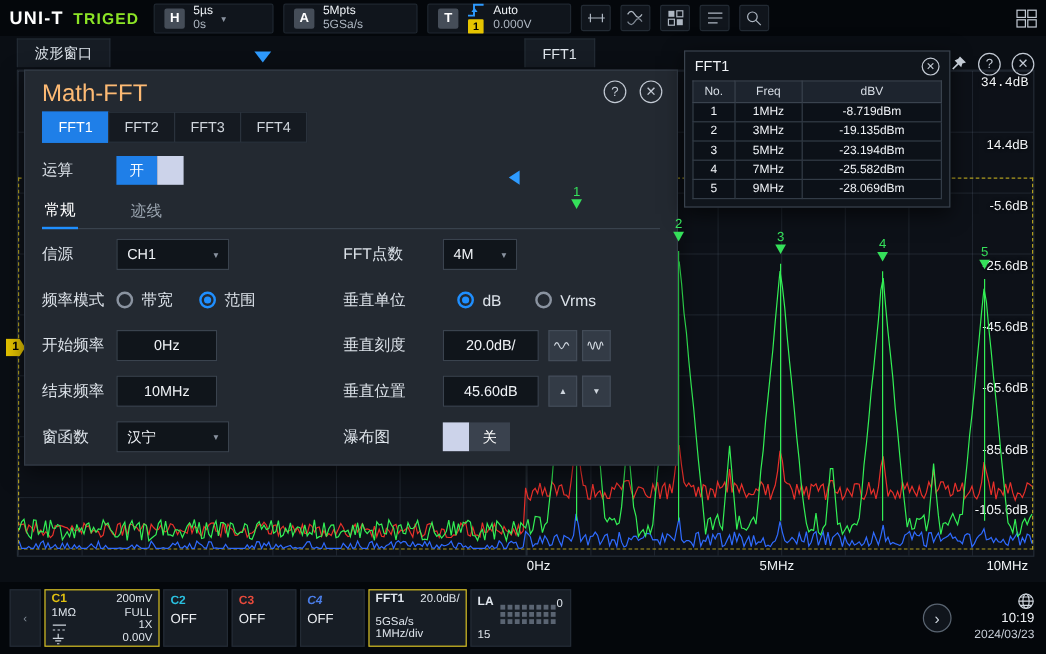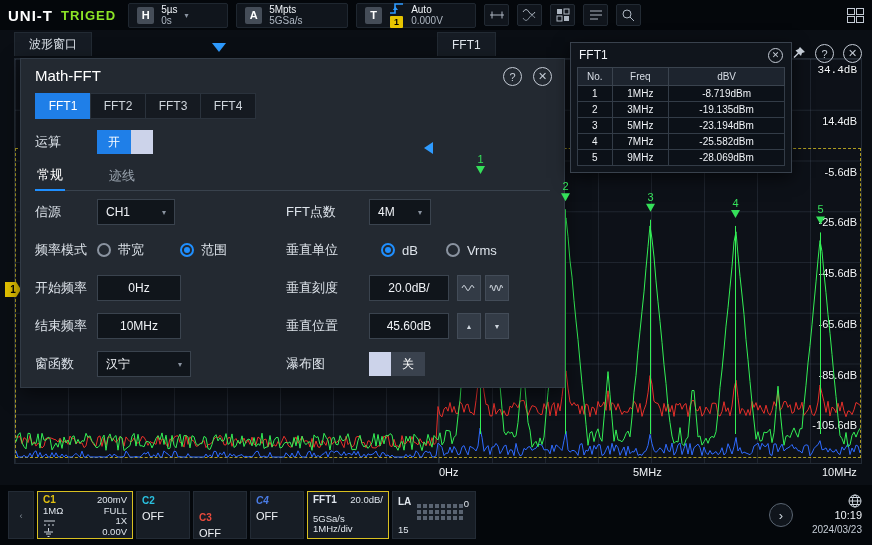--- a/index.html
+++ b/index.html
@@ -29,21 +29,21 @@
 .dblabel{position:absolute;right:4px;font-size:11px;color:#f2f5f8;text-shadow:0 0 3px #000}
 .flabel{position:absolute;top:436px;font-size:11px;color:#f2f5f8;z-index:3}
 .selrect{position:absolute;left:15px;top:118px;width:846px;height:310px;border:1px dashed #d8c021;opacity:.8;z-index:1}
 .htrig{position:absolute;left:212px;top:13px;width:0;height:0;border-left:7px solid transparent;border-right:7px solid transparent;border-top:9px solid #2e9bff;z-index:3}
 .fftptr{position:absolute;left:424px;top:112px;width:0;height:0;border-top:6px solid transparent;border-bottom:6px solid transparent;border-right:9px solid #2e9bff;z-index:9}
 .ch1badge{position:absolute;left:5px;top:252px;width:16px;height:15px;background:#e6c400;color:#000;font-size:10px;font-weight:bold;display:flex;align-items:center;justify-content:center;clip-path:polygon(0 0,70% 0,100% 50%,70% 100%,0 100%);z-index:3}
 .traces{position:absolute;left:0;top:0;width:872px;height:455px;pointer-events:none;z-index:2}
 .overlay{position:absolute;left:0;top:0;width:872px;height:455px;pointer-events:none;z-index:9}
 
 .dialog{position:absolute;left:20px;top:28px;width:545px;height:330px;background:#232931;border:1px solid #323b46;box-shadow:0 6px 18px rgba(0,0,0,.55);z-index:5}
-.dialog .title{position:absolute;left:14px;top:8px;font-size:15px;color:#ffffff}
+.dialog .title{position:absolute;left:14px;top:8px;font-size:20px;color:#fdba74}
 .circ{width:19px;height:19px;border:1.5px solid #c3cad4;border-radius:50%;display:flex;align-items:center;justify-content:center;color:#c3cad4;font-size:11px;flex:none}
 .circ.s{width:15px;height:15px;font-size:9px}
 .dtabs{position:absolute;left:14px;top:34px;display:flex}
 .dtab{width:56px;height:26px;display:flex;align-items:center;justify-content:center;font-size:12px;background:#151a21;border:1px solid #2a323c;color:#cfd5dc;margin-right:-1px}
 .dtab.active{background:#1f7fe8;color:#fff;border-color:#1f7fe8}
 .f{position:absolute;height:26px;display:flex;align-items:center;font-size:13px;color:#dde3ea}
 .stabs{position:absolute;left:14px;right:14px;top:102px;height:30px;border-bottom:1px solid #39424d;display:flex;gap:42px}
 .stab{display:flex;align-items:center;font-size:13px;color:#9aa4af;margin-bottom:-1px;padding:0 2px}
 .stab.active{color:#fff;border-bottom:2px solid #1f8fff}
 .dd{background:#10151b;border:1px solid #3a434e;height:26px;display:flex;align-items:center;justify-content:space-between;padding:0 8px;font-size:12px;color:#f0f3f7}
@@ -212,32 +212,32 @@
         <span class="tg-seg">开</span>
         <span class="tg-knob"></span>
       </div>
 
       <div class="stabs">
         <div class="stab active">常规</div>
         <div class="stab">迹线</div>
       </div>
 
       <div class="f" style="left:14px;top:140px">信源</div>
-      <div class="dd" style="position:absolute;left:76px;top:140px;width:78px">
+      <div class="dd" style="position:absolute;left:76px;top:140px;width:94px">
         <span>CH1</span>
           <span class="caret">▾</span>
       </div>
       <div class="f" style="left:265px;top:140px">FFT点数</div>
       <div class="dd" style="position:absolute;left:348px;top:140px;width:62px">
         <span>4M</span>
           <span class="caret">▾</span>
       </div>
 
       <div class="f" style="left:14px;top:178px">频率模式</div>
-      <div class="f" style="left:76px;top:178px;gap:36px">
+      <div class="f" style="left:76px;top:178px;gap:22px">
         <span class="ropt">
             <span class="radio"></span>
             <span>带宽</span>
           </span>
         <span class="ropt">
             <span class="radio sel"></span>
             <span>范围</span>
           </span>
       </div>
       <div class="f" style="left:265px;top:178px">垂直单位</div>
@@ -376,21 +376,21 @@
           </svg>
           <span>0.00V</span>
         </div>
     </div>
 
     <div class="blk" style="width:54px">
       <div class="chname" style="color: rgb(42, 193, 224);">C2</div>
       <div class="offtxt">OFF</div>
     </div>
     <div class="blk" style="width:54px">
-      <div class="chname" style="color: rgb(232, 74, 60); margin-top: 17px;">C3</div>
+      <div class="chname" style="color: rgb(232, 74, 60);">C3</div>
       <div class="offtxt">OFF</div>
     </div>
     <div class="blk" style="width:54px">
       <div class="chname" style="color: rgb(74, 125, 232); font-style: italic;">C4</div>
       <div class="offtxt">OFF</div>
     </div>
 
     <div class="blk sel" style="width:82px">
       <div class="line">
           <span class="chname">FFT1</span>

